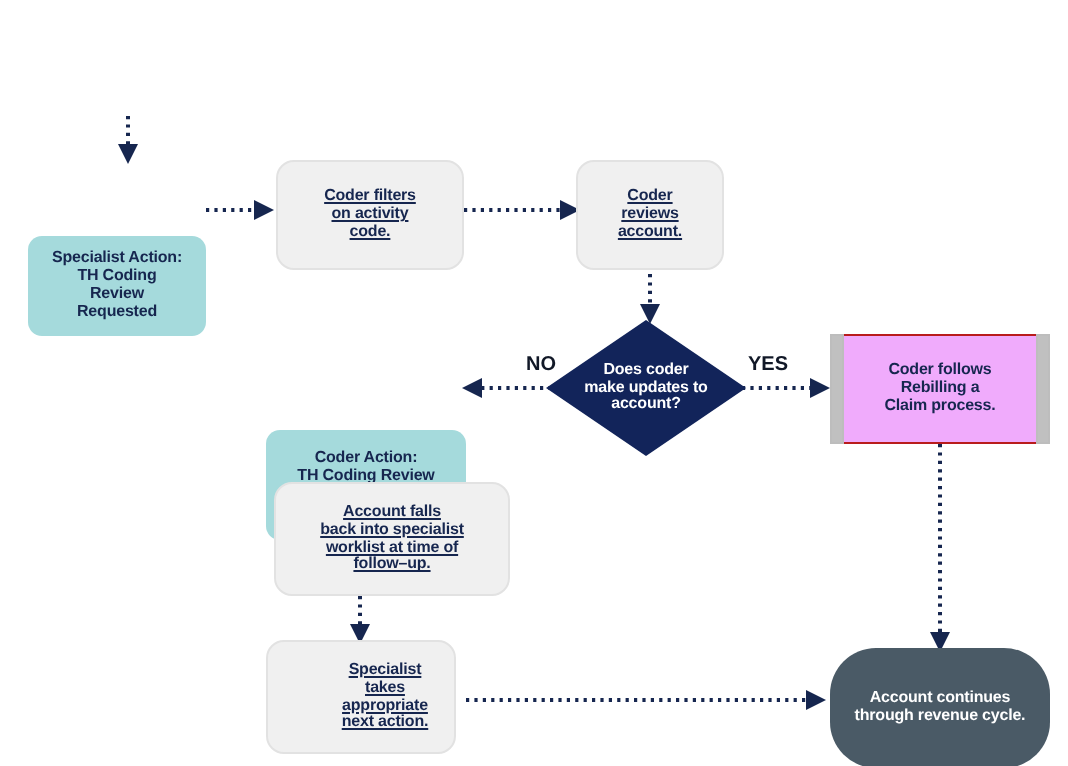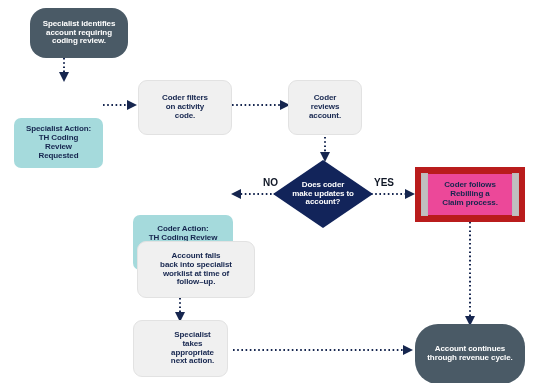--- a/index.html
+++ b/index.html
@@ -58,26 +58,27 @@
   }
   
   .node-step {
     background: #f0f0f0;
     color: #16264f;
     border: 1px solid #e2e2e2;
     border-radius: 9px;
     font-size: 8px;
     font-weight: bold;
     letter-spacing: -0.1px;
+    text-decoration: underline;
   }
   
   .node-process {
-    background: #ec4899;
+    background: #f0abfc;
     color: #16264f;
-    border: 7px solid #b91c1c;
+    border: 1px solid #b91c1c;
     font-size: 8px;
     font-weight: bold;
     letter-spacing: -0.1px;
   }
   .node-process::before,
   .node-process::after {
     content: "";
     position: absolute;
     top: -1px;
     bottom: -1px;
@@ -131,25 +132,20 @@
       <line x1="325" y1="137" x2="325" y2="160"></line>
       <line x1="280" y1="194" x2="233" y2="194"></line>
       <line x1="371" y1="194" x2="413" y2="194"></line>
       <line x1="180" y1="222" x2="180" y2="241"></line>
       <line x1="180" y1="298" x2="180" y2="320"></line>
       <line x1="233" y1="350" x2="411" y2="350"></line>
       <line x1="470" y1="222" x2="470" y2="324"></line>
     </g>
   </svg>
 
-  <div class="node node-terminal" style="left:30px; top:8px; width:98px; height:50px;">
-    <span>Specialist identifies
-account requiring
-coding review.</span>
-  </div>
 
   <div class="node node-action" style="left:14px; top:80px; width:89px; height:50px;margin-top:38px;">
     <span>Specialist Action:
 TH Coding
 Review
 Requested</span>
   </div>
 
   <div class="node node-step" style="left:138px; top:80px; width:94px; height:55px;">
     <span>Coder filters

